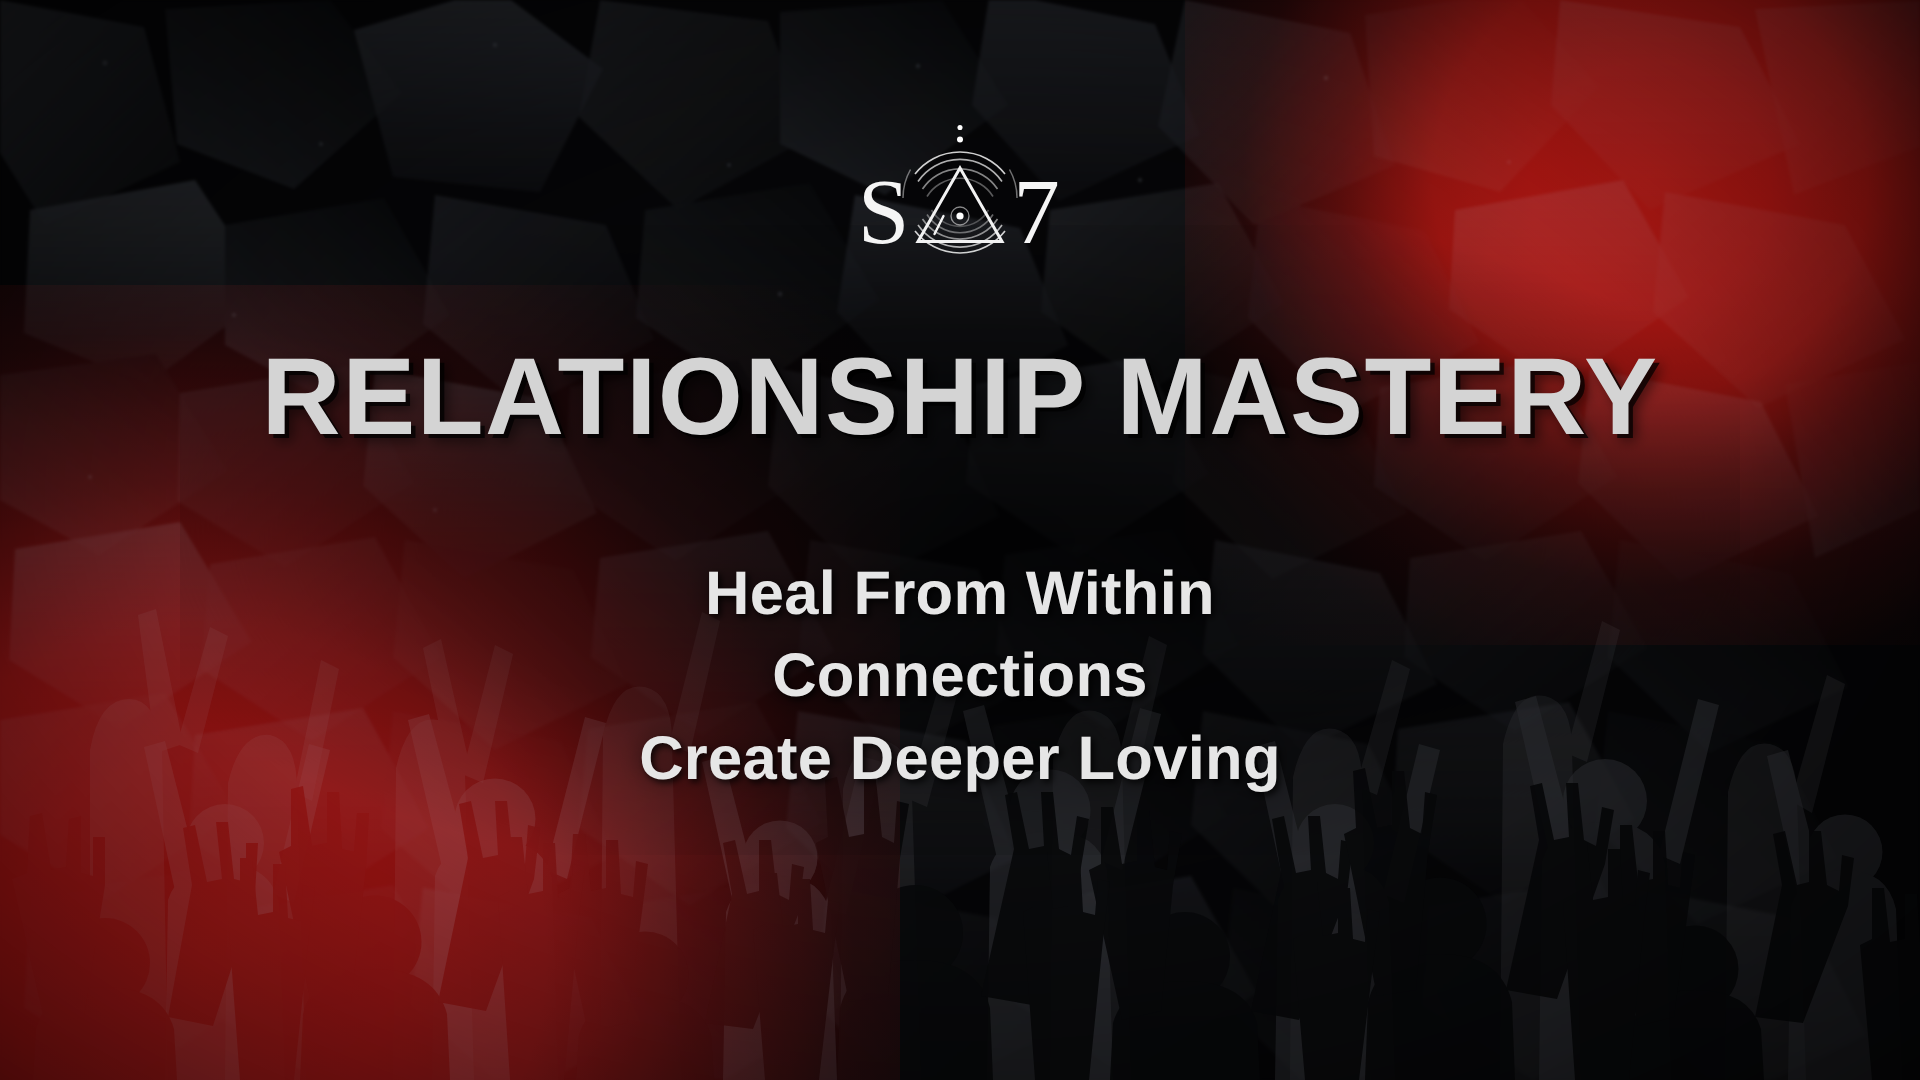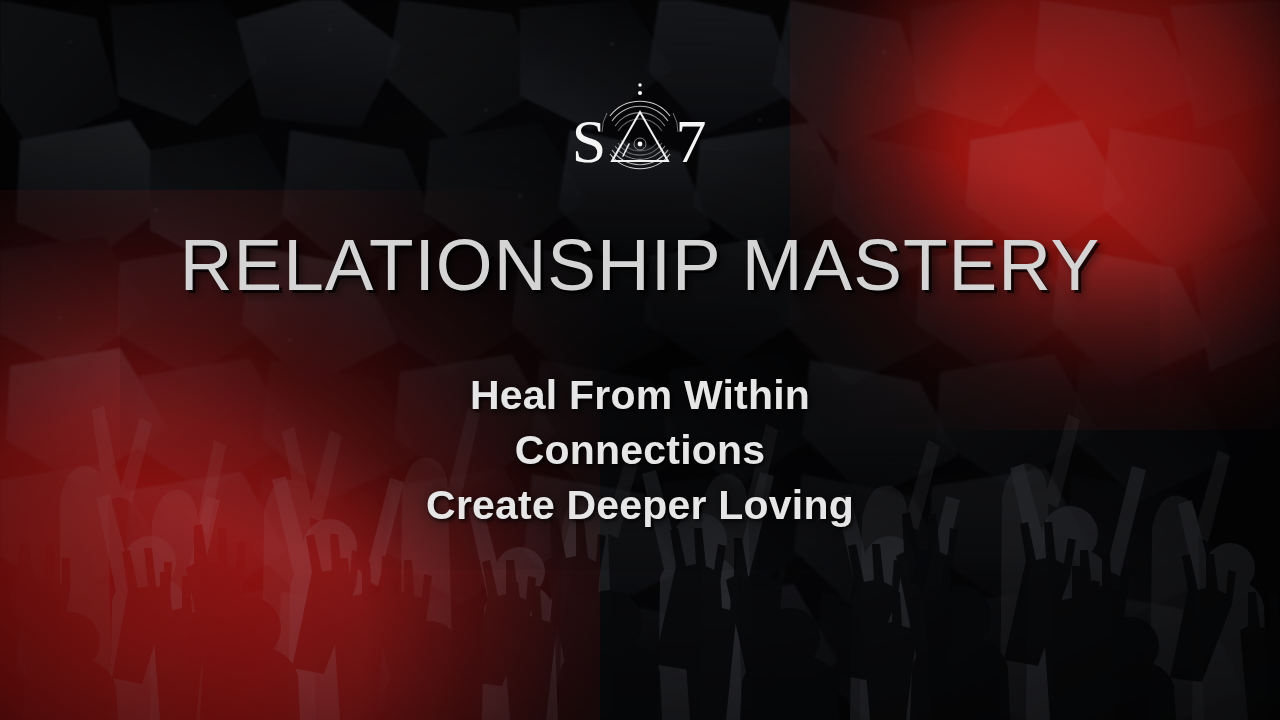--- a/index.html
+++ b/index.html
@@ -36,21 +36,21 @@
 
   
   .content{position:absolute;inset:0;}
 
   .logo-wrap{position:absolute;left:0;right:0;top:76px;height:112px;
       display:flex;align-items:center;justify-content:center;}
   .logo-wrap svg{display:block;}
 
   .headline{position:absolute;left:0;right:0;top:228px;text-align:center;
       font-family:"Liberation Sans",sans-serif;
-      font-weight:normal;font-size:73px;letter-spacing:1px;
+      font-weight:bold;font-size:73px;letter-spacing:1px;
       color:#d4d4d4;line-height:1;white-space:nowrap;
       text-shadow:3px 3px 0 rgba(0,0,0,.72), 5px 5px 9px rgba(0,0,0,.55);}
 
   .sub{position:absolute;left:0;right:0;top:368px;text-align:center;}
   .sub-line{font-family:"Liberation Sans",sans-serif;
       font-weight:bold;font-size:41px;letter-spacing:.2px;
       color:#e6e6e6;line-height:55px;white-space:nowrap;
       text-shadow:2px 2px 4px rgba(0,0,0,.78), 0 0 14px rgba(0,0,0,.5);}
 </style>
 </head>

